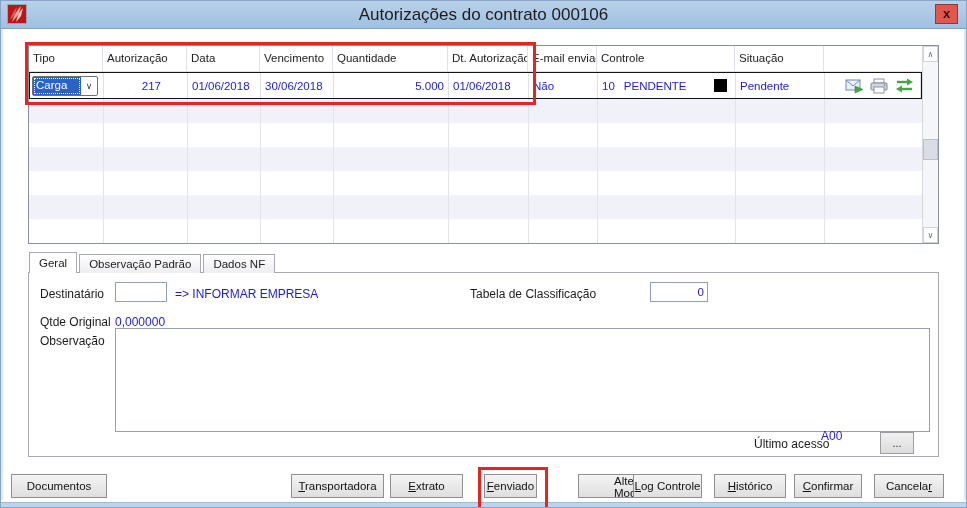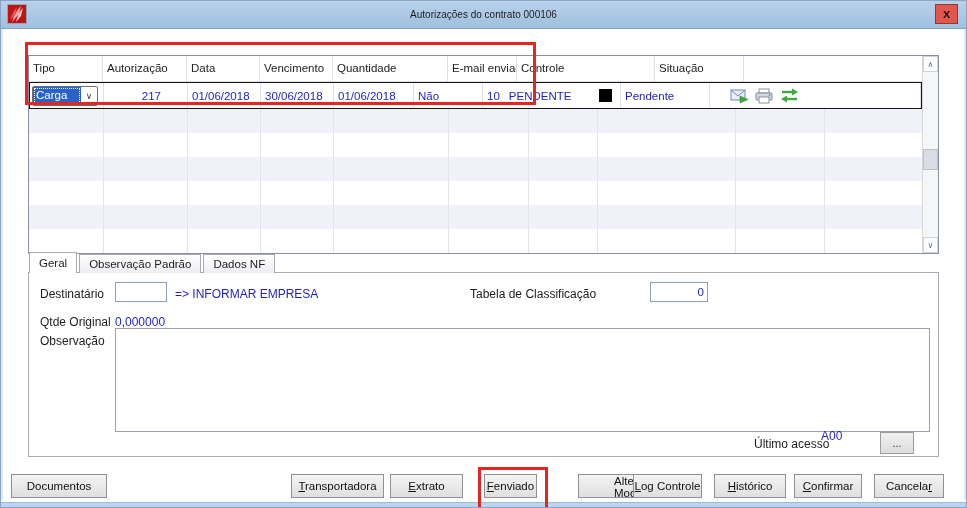--- a/index.html
+++ b/index.html
@@ -5,30 +5,30 @@
   html,body{margin:0;padding:0;background:#fff;}
   #win{position:relative;width:967px;height:508px;box-sizing:border-box;border:1px solid #87a6c7;
        background:#fff;font-family:"Liberation Sans",sans-serif;overflow:hidden;}
   .edge{position:absolute;top:27px;bottom:7px;width:2px;background:#dce9f6;z-index:1;}
   .edge.l{left:0;} .edge.r{right:0;}
 
   
   .titlebar{position:absolute;left:0;top:0;width:100%;height:27px;
     background:linear-gradient(#b9d1e9,#9fc0e0);border-bottom:1px solid #7ea2c8;
     display:flex;align-items:center;justify-content:center;z-index:5;}
-  .title{font-size:10px;color:#1c1c1c;}
+  .title{font-size:17px;color:#1c1c1c;}
   .appicon{position:absolute;left:6px;top:3px;width:20px;height:20px;border:1px solid #8fa6c0;box-sizing:border-box;}
   .closebtn{position:absolute;right:8px;top:3px;width:23px;height:20px;background:#e2574d;
     border:1px solid #8f3a32;box-sizing:border-box;color:#2d1512;font-weight:bold;font-size:13px;
     display:flex;align-items:center;justify-content:center;cursor:pointer;}
   .closebtn::before{content:"x";line-height:1;margin-top:-2px;}
 
   
   .grid{position:absolute;left:27px;top:44px;width:911px;height:199px;border:1px solid #8a919e;
-    background:#fff;font-size:11.5px;box-sizing:border-box;z-index:2;margin-top:10px;}
+    background:#fff;font-size:11.5px;box-sizing:border-box;z-index:2;}
   .ghead{display:flex;height:26px;border-bottom:1px solid #e0e0e8;box-sizing:border-box;}
   .hc{border-right:1px solid #e0e0e8;padding:6px 0 0 4px;box-sizing:border-box;color:#222;
       overflow:hidden;white-space:nowrap;}
   .c0{width:74px;} .c1{width:84px;} .c2{width:73px;} .c3{width:73px;} .c4{width:115px;}
   .c5{width:80px;} .c6{width:69px;} .c7{width:138px;} .c8{width:89px;}
   .c9{flex:1;border-right:none;}
   .grow{display:flex;height:27px;box-sizing:border-box;border:1px solid #141414;
     align-items:stretch;color:#1e1ec8;background:#fff;width:893px;}
   .rc{border-right:1px solid #e0e0e8;display:flex;align-items:center;padding:0 4px;
       box-sizing:border-box;overflow:hidden;white-space:nowrap;}
@@ -119,36 +119,38 @@
     <div class="closebtn"></div>
   </div>
 
   <div class="grid">
     <div class="ghead">
       <div class="hc c0">Tipo</div>
       <div class="hc c1">Autorização</div>
       <div class="hc c2">Data</div>
       <div class="hc c3">Vencimento</div>
       <div class="hc c4">Quantidade</div>
+      <div class="hc c5">Dt. Autorização</div>
       <div class="hc c6">E-mail enviado</div>
       <div class="hc c7">Controle</div>
       <div class="hc c8">Situação</div>
       <div class="hc c9"></div>
     </div>
 
     <div class="grow">
       <div class="rc c0" style="padding:0;">
         <div class="combo">
           <div class="combo-text">Carga</div>
           <div class="combo-arrow"></div>
         </div>
       </div>
       <div class="rc c1 num">217</div>
       <div class="rc c2">01/06/2018</div>
       <div class="rc c3">30/06/2018</div>
+      <div class="rc c4 num">5.000</div>
       <div class="rc c5">01/06/2018</div>
       <div class="rc c6">Não</div>
       <div class="rc c7">
         <span>10</span>
         <span class="ctl-status">PENDENTE</span>
         <div class="blk"></div>
       </div>
       <div class="rc c8">Pendente</div>
       <div class="rc c9 rowicons">
         <span>

